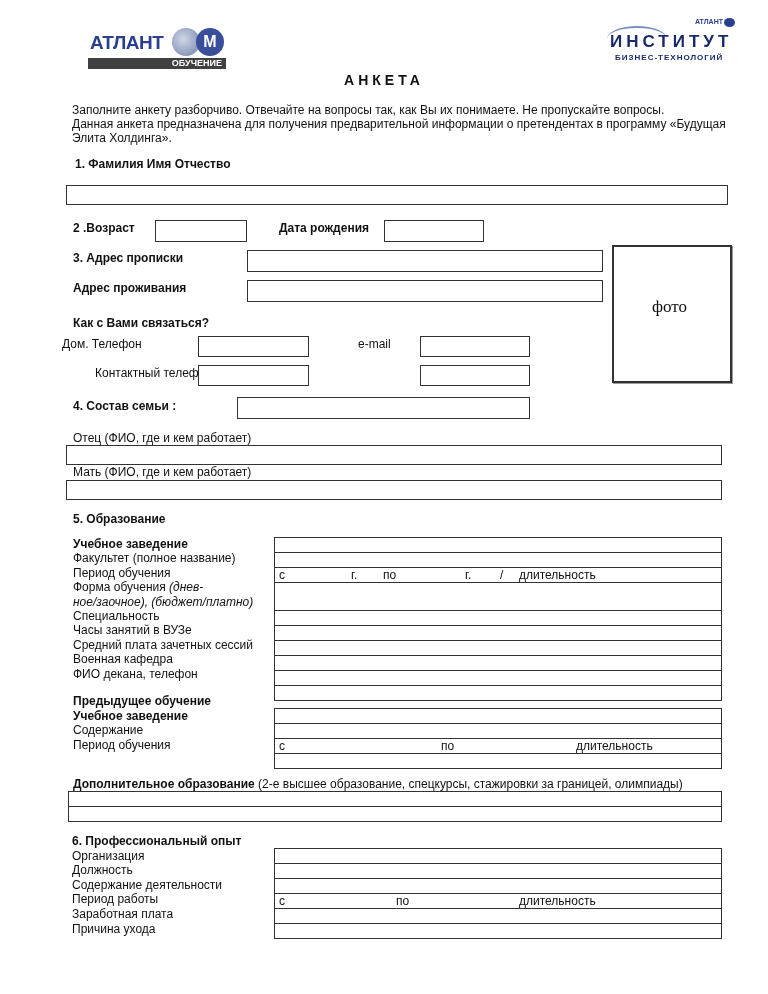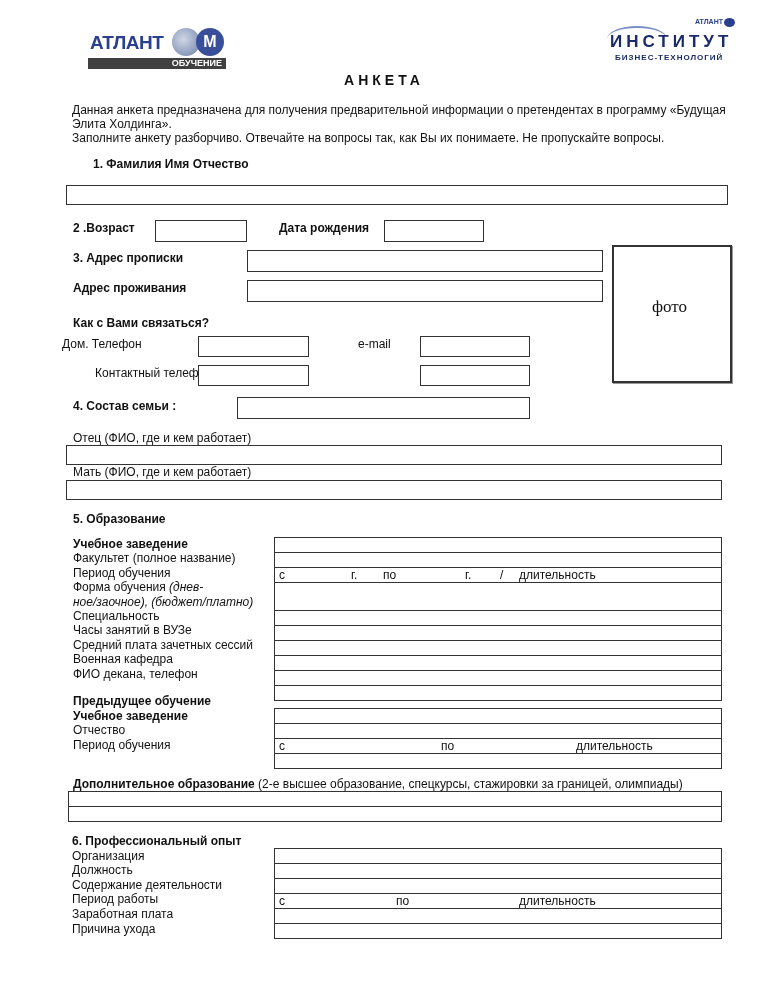--- a/index.html
+++ b/index.html
@@ -40,25 +40,25 @@
 <div class="abs logo-r">
   <span class="arc"></span>
   <span class="small">АТЛАНТ</span>
   <span class="dots"></span>
   <span class="big">ИНСТИТУТ</span>
   <span class="sub">БИЗНЕС-ТЕХНОЛОГИЙ</span>
 </div>
 
 <div class="abs title">АНКЕТА</div>
 <div class="abs intro">
+  <div>Заполните анкету разборчиво. Отвечайте на вопросы так, как Вы их понимаете. Не пропускайте вопросы.</div>
   <div>Данная анкета предназначена для получения предварительной информации о претендентах в программу «Будущая Элита Холдинга».</div>
-  <div>Заполните анкету разборчиво. Отвечайте на вопросы так, как Вы их понимаете. Не пропускайте вопросы.</div>
 </div>
 
-<div class="lbl b" style="left:75px;top:157px;margin-left:18px;">1.   Фамилия Имя Отчество</div>
+<div class="lbl b" style="left:75px;top:157px;">1.   Фамилия Имя Отчество</div>
 <div class="box" style="left:66px;top:185px;width:662px;height:20px;"></div>
 
 <div class="lbl b" style="left:73px;top:221px;">2 .Возраст</div>
 <div class="box" style="left:155px;top:220px;width:92px;height:22px;"></div>
 <div class="lbl b" style="left:279px;top:221px;">Дата рождения</div>
 <div class="box" style="left:384px;top:220px;width:100px;height:22px;"></div>
 
 <div class="lbl b" style="left:73px;top:251px;">3. Адрес прописки</div>
 <div class="box" style="left:247px;top:250px;width:356px;height:22px;"></div>
 <div class="lbl b" style="left:73px;top:281px;">Адрес проживания</div>
@@ -113,21 +113,21 @@
   <div class="row"></div>
   <div class="row"></div>
   <div class="row"></div>
   <div class="row"></div>
   <div class="row"></div>
 </div>
 
 <div class="abs" style="left:73px;top:694px;line-height:14.6px;font-size:12px;">
   <div class="b">Предыдущее обучение</div>
   <div class="b">Учебное заведение</div>
-  <div>Отчество</div>
+  <div>Содержание</div>
   <div>Период обучения</div>
 </div>
 <div class="tbl" style="top:708px;">
   <div class="row"></div>
   <div class="row"></div>
   <div class="row">
     <span style="left:4px">с</span>
     <span style="left:166px">по</span>
     <span style="left:301px">длительность</span>
   </div>

